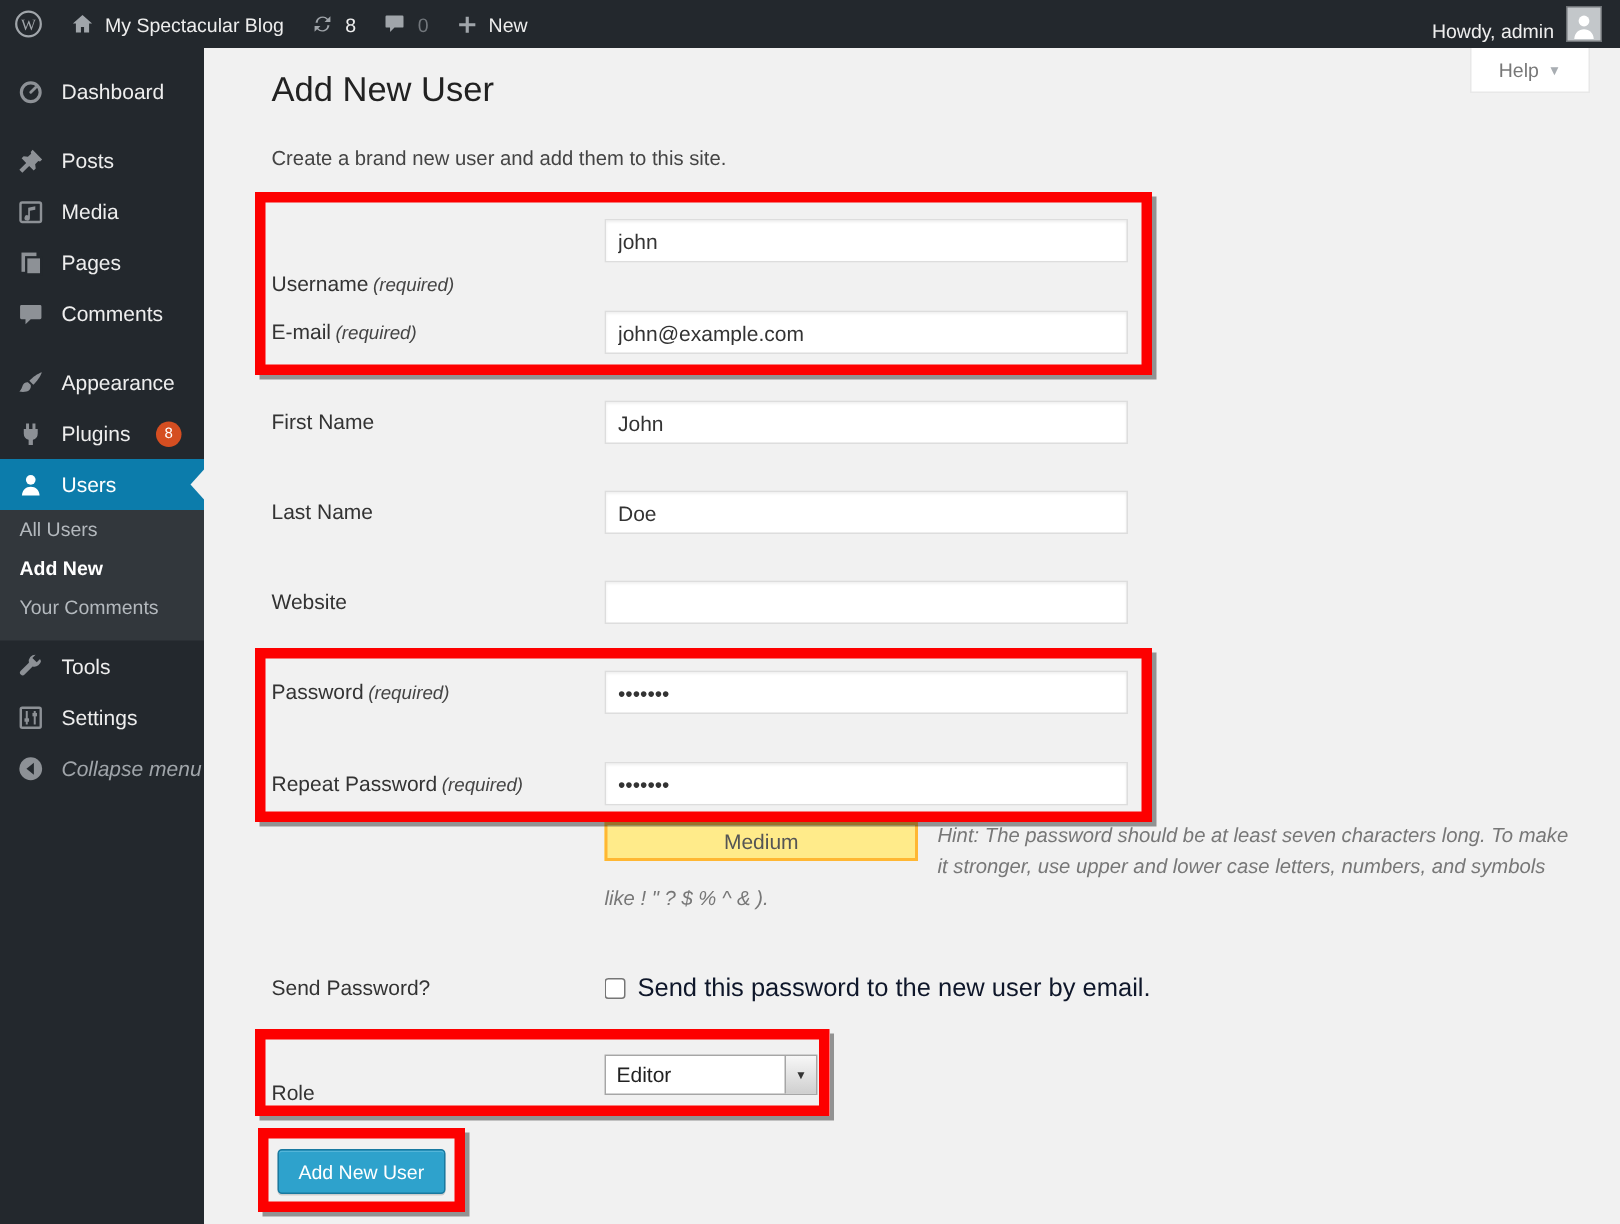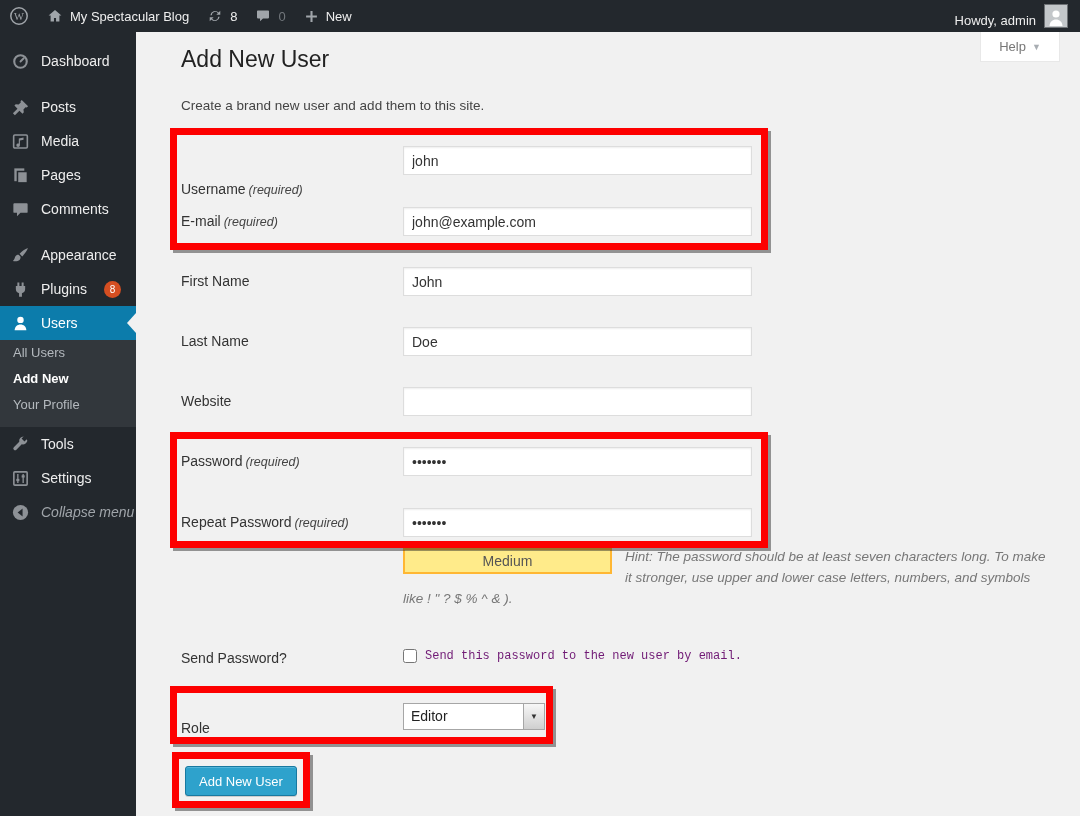--- a/index.html
+++ b/index.html
@@ -51,21 +51,21 @@
     font-size:14px; color:#333; font-family:"Liberation Sans", sans-serif; }
 
   .strength-block { position:absolute; left:243px; top:514px; width:648px; }
   .strength-float { float:left; width:212px; height:40px; margin-right:10px; }
   .strength-box { width:209px; height:26px; background:#ffeb8a; border:2px solid #ffb733;
     text-align:center; line-height:22px; font-size:14px; color:#555; margin-top:2px; }
   .pw-hint { font-style:italic; color:#777; font-size:13.5px; line-height:21px; }
 
   .cb-row { position:absolute; left:243px; top:617px; display:flex; align-items:center; gap:8px; }
   .cb-row input { width:14px; height:14px; cursor:pointer; }
-  .cb-text { font-size:12px; color:#701a75;font-family:Liberation Mono, monospace; }
+  .cb-text { font-size:17px; color:#0f172a; }
 
   .role-select { position:absolute; left:243px; top:671px; width:142px; height:27px; background:#fff;
     border:1px solid #a6a6a6; display:flex; cursor:pointer;gap:30px; }
   .role-value { flex:1; font-size:14px; color:#222; padding:4px 0 0 7px; }
   .role-arrow { width:21px; border-left:1px solid #a6a6a6; background:linear-gradient(#f7f7f7,#cfcfcf);
     display:flex; align-items:center; justify-content:center; font-size:8px; color:#333; }
 
   .button-primary { position:absolute; left:25px; top:734px; height:30px; padding:0 13px;
     background:#2ea2cc; border:1px solid #1879a0; border-radius:3px; color:#fff; font-size:13px;
     font-family:"Liberation Sans", sans-serif; cursor:pointer;
@@ -213,21 +213,21 @@
       <svg viewBox="0 0 20 20" fill="currentColor">
           <circle cx="10" cy="6.2" r="3.4"></circle>
           <path d="M3.8 17.2c.3-3.9 2.8-6.1 6.2-6.1s5.9 2.2 6.2 6.1z"></path>
         </svg>
     </span>
     <span>Users</span>
   </div>
   <div class="submenu">
     <div class="sub-item">All Users</div>
     <div class="sub-item current">Add New</div>
-    <div class="sub-item">Your Profile</div>
+    <div class="sub-item">Your Comments</div>
   </div>
   <div class="menu-item">
     <span class="mi-icon">
       <svg viewBox="0 0 20 20" fill="currentColor">
           <path d="M17.2 5.3a4.7 4.7 0 01-5.9 4.5l-5.6 5.7a1.9 1.9 0 01-2.7-2.7l5.7-5.6A4.7 4.7 0 0113.4 1.5l-2.3 2.3 3.1 3.1 2.3-2.3c.4.8.7 1.7.7 2.7z"></path>
         </svg>
     </span>
     <span>Tools</span>
   </div>
   <div class="menu-item">

